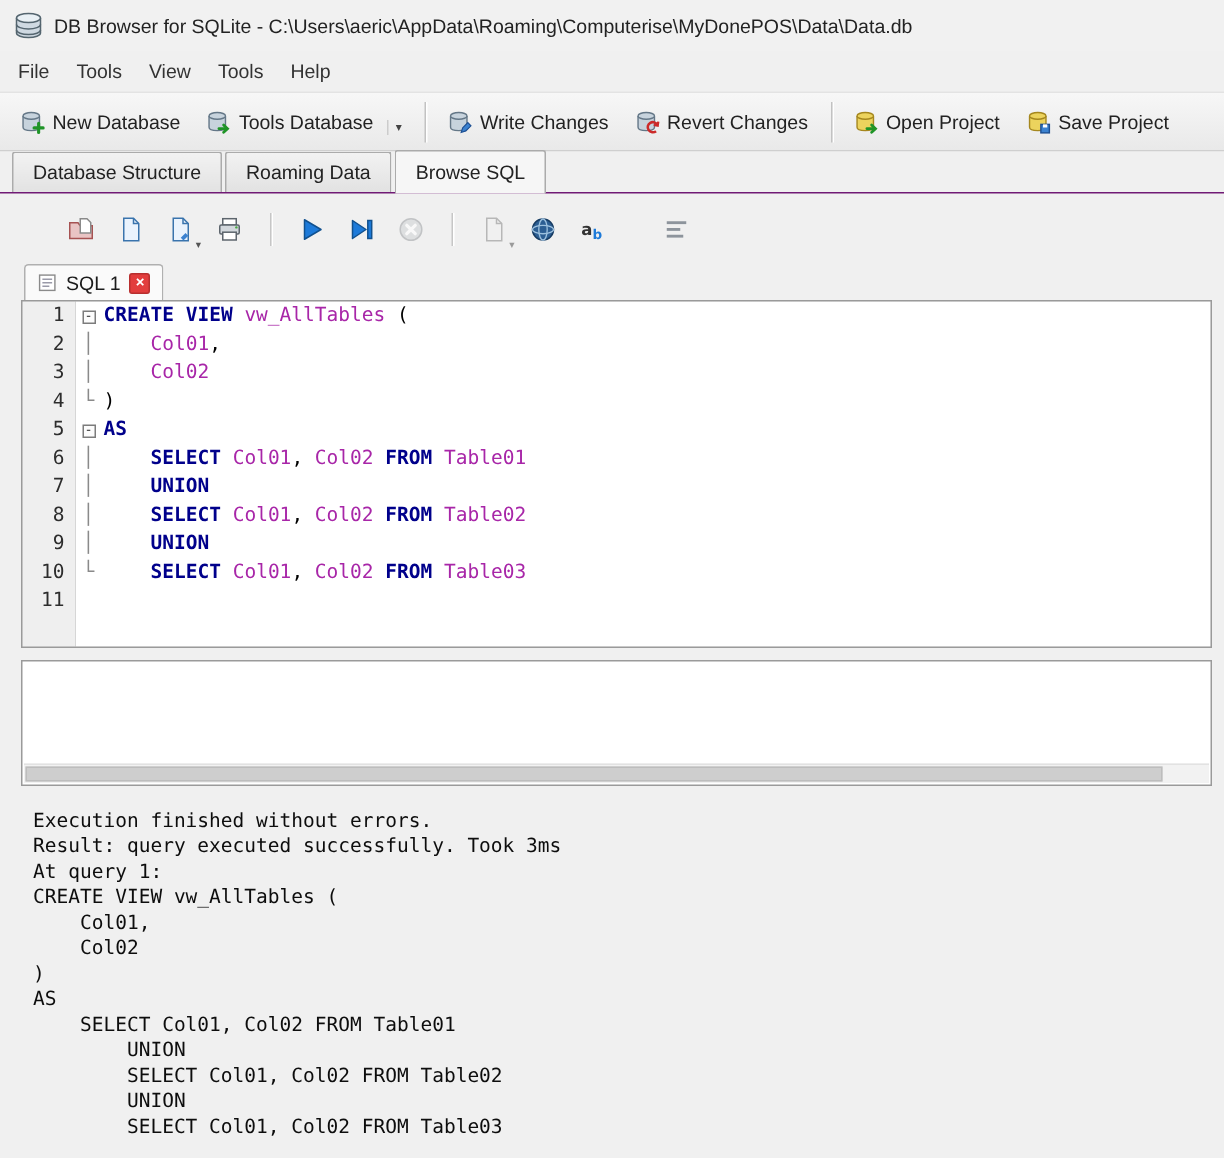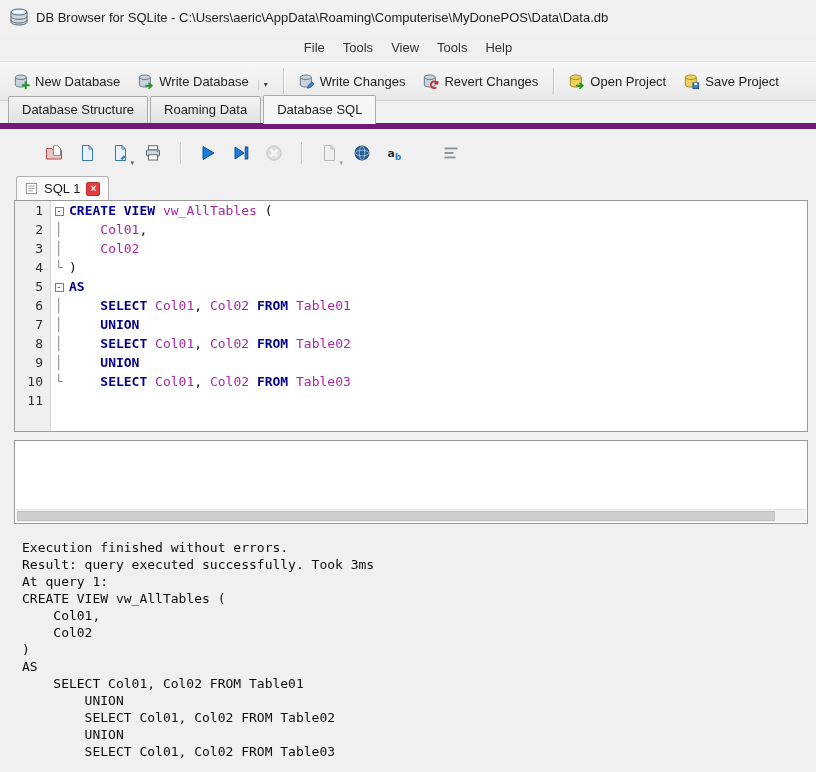--- a/index.html
+++ b/index.html
@@ -5,33 +5,33 @@
   * { box-sizing: border-box; margin: 0; padding: 0; }
   html,body { width: 816px; height: 772px; overflow: hidden; }
   body {
     background: #f0f0f0;
     font-family: "Liberation Sans", sans-serif;
     font-size: 13px;
     color: #1a1a1a;
   }
   .titlebar { height: 34px; display: flex; align-items: center; gap: 7px; padding: 0 9px; background: #f1f1f1; }
   .title-text { color: #222; text-align: center; }
-  .menubar { height: 27px; display: flex; align-items: center; padding: 0 3px; background: #f0f0f0; justify-content: center; }
+  .menubar { height: 27px; display: flex; align-items: center; padding: 0 3px; background: #f0f0f0; }
   .menu-item { padding: 4px 9px; color: #333; cursor: default; }
   .toolbar {
     height: 40px; display: flex; align-items: center; padding: 0 5px;
     background: linear-gradient(#f7f7f7, #e9e9e9);
     border-top: 1px solid #e3e3e3; border-bottom: 1px solid #cfcfcf;
   }
   .tb-btn { display: flex; align-items: center; gap: 5px; padding: 5px 8px 5px 7px; position: relative; border: 1px solid transparent; border-radius: 2px; cursor: default; }
   .tb-icon { display: inline-flex; width: 17px; height: 17px; }
   .tb-label { color: #222; white-space: nowrap; }
   .tb-dd { font-size: 8px; color: #444; align-self: flex-end; margin-left: 4px; padding-left: 5px; border-left: 1px solid #cccccc; height: 100%; display: flex; align-items: flex-end; padding-bottom: 1px; }
   .tb-sep { width: 1px; height: 27px; background: #c2c2c2; margin: 0 6px; box-shadow: 1px 0 0 #ffffff; }
-  .tabbar { height: 28px; display: flex; align-items: flex-end; padding: 3px 6px 0 8px; border-bottom: 6px solid #701a75; background: #f0f0f0; gap: 2px; }
+  .tabbar { height: 28px; display: flex; align-items: flex-end; padding: 3px 6px 0 8px; border-bottom: 1px solid #701a75; background: #f0f0f0; gap: 2px; }
   .tab {
     padding: 5px 13px 6px; background: linear-gradient(#f2f2f2, #e2e2e2);
     border: 1px solid #ababab; border-bottom: none; border-radius: 2px 2px 0 0; color: #222; cursor: default; white-space: nowrap;
   }
   .tab.active { background: #f6f6f6; padding-top: 6px; padding-bottom: 7px; margin-bottom: -1px; }
   .workspace { padding: 4px 6px 0 8px; }
   .toolbar2 { display: flex; align-items: center; gap: 5px; padding: 7px 4px 7px 32px; }
   .t2-btn { width: 28px; height: 26px; display: flex; align-items: center; justify-content: center; border-radius: 3px; position: relative; cursor: default; }
   .t2-btn.disabled { opacity: .55; filter: grayscale(55%); }
   .t2-sep { width: 1px; height: 22px; background: #c6c6c6; margin: 0 8px; box-shadow: 1px 0 0 #ffffff; }
@@ -112,21 +112,21 @@
         <span class="tb-icon">
           <svg width="17" height="17" viewBox="0 0 18 18">
             <path d="M2.5 4.5v8c0 1.4 2.6 2.4 5.8 2.4s5.8-1 5.8-2.4v-8" fill="#c7d3dd" stroke="#647787"></path>
             <ellipse cx="8.3" cy="4.5" rx="5.8" ry="2.4" fill="#c7d3dd" stroke="#647787"></ellipse>
             <g stroke="#1f9427" stroke-width="2" fill="none" stroke-linecap="round">
               <path d="M9.5 13.5h5.5"></path>
               <path d="M12.8 11l2.7 2.5-2.7 2.5"></path>
             </g>
           </svg>
         </span>
-        <span class="tb-label">Write Database</span>
+        <span class="tb-label">Tools Database</span>
         <span class="tb-dd">▾</span>
       </div>
       <div class="tb-sep"></div>
       <div class="tb-btn">
         <span class="tb-icon">
           <svg width="17" height="17" viewBox="0 0 18 18">
             <path d="M2.5 4.5v8c0 1.4 2.6 2.4 5.8 2.4s5.8-1 5.8-2.4v-8" fill="#c7d3dd" stroke="#647787"></path>
             <ellipse cx="8.3" cy="4.5" rx="5.8" ry="2.4" fill="#c7d3dd" stroke="#647787"></ellipse>
             <path d="M10 16.2l1.1-3.3 3.6-3.6 2.2 2.2-3.6 3.6z" fill="#3b82d0" stroke="#1d4f93" stroke-width="0.8"></path>
           </svg>
@@ -167,21 +167,21 @@
             <rect x="12" y="10.5" width="3" height="2.2" fill="#ffffff"></rect>
           </svg>
         </span>
         <span class="tb-label">Save Project</span>
       </div>
     </div>
 
   <div class="tabbar">
       <div class="tab">Database Structure</div>
       <div class="tab">Roaming Data</div>
-      <div class="tab active">Database SQL</div>
+      <div class="tab active">Browse SQL</div>
     </div>
 
   <div class="workspace">
 
     <div class="toolbar2">
         <div class="t2-btn">
           <span>
             <svg width="18" height="18" viewBox="0 0 18 18">
               <path d="M1.5 4.5h5.5l1.5 2h8v8.5H1.5z" fill="#e9c4c4" stroke="#a65252"></path>
               <path d="M8.5 1.8h4.5l2.5 2.5v7H8.5z" fill="#ffffff" stroke="#8a8a8a"></path>

